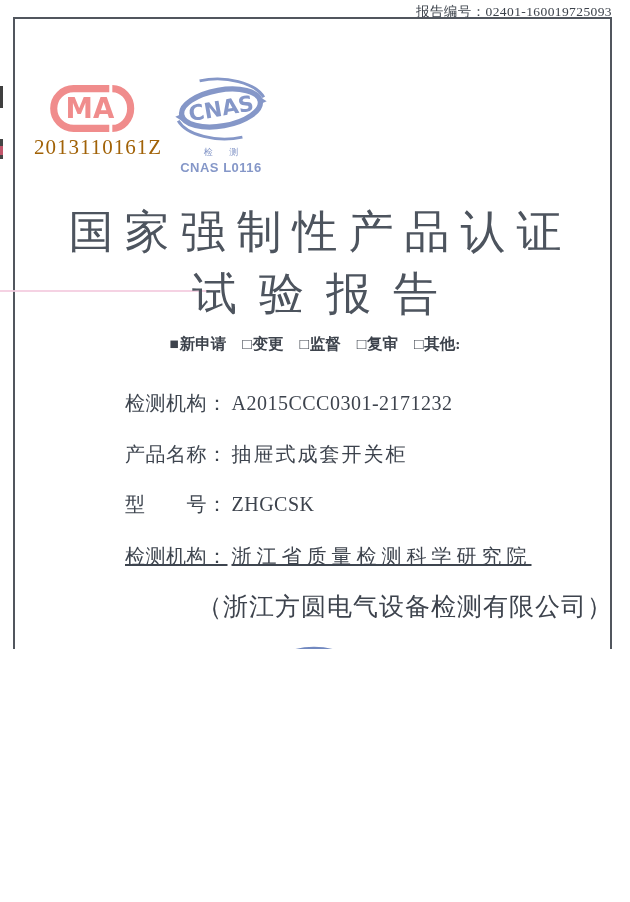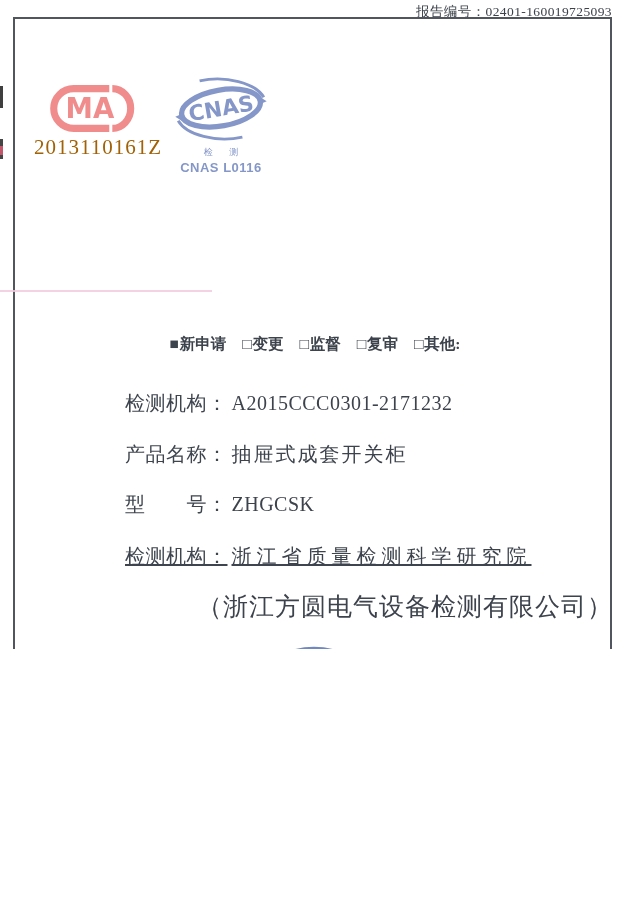--- a/index.html
+++ b/index.html
@@ -76,20 +76,24 @@
       </g>
       <polygon points="99,28 88,21 92,31" fill="#8597c8"></polygon>
       <polygon points="5,44 16,51 12,41" fill="#8597c8"></polygon>
       <ellipse cx="52" cy="35" rx="41" ry="18.5" transform="rotate(-10 52 35)" fill="#ffffff" stroke="#8597c8" stroke-width="5.5"></ellipse>
       <text x="52" y="43" transform="rotate(-10 52 35)" text-anchor="middle" font-size="22" font-weight="bold" fill="#8597c8" font-family="DejaVu Sans, sans-serif">CNAS</text>
     </svg>
     <div class="cnas-caption">检 测</div>
     <div class="cnas-acc">CNAS L0116</div>
   </div>
 
+  <div class="title">
+    <div class="t1">国家强制性产品认证</div>
+    <div class="t2">试验报告</div>
+  </div>
 
   <div class="cb-row">
     <span class="cb-item"><span class="cb-glyph">■</span><span>新申请</span></span>
     <span class="cb-item"><span class="cb-glyph">□</span><span>变更</span></span>
     <span class="cb-item"><span class="cb-glyph">□</span><span>监督</span></span>
     <span class="cb-item"><span class="cb-glyph">□</span><span>复审</span></span>
     <span class="cb-item"><span class="cb-glyph">□</span><span>其他:</span></span>
   </div>
 
   <div class="frow f1">

